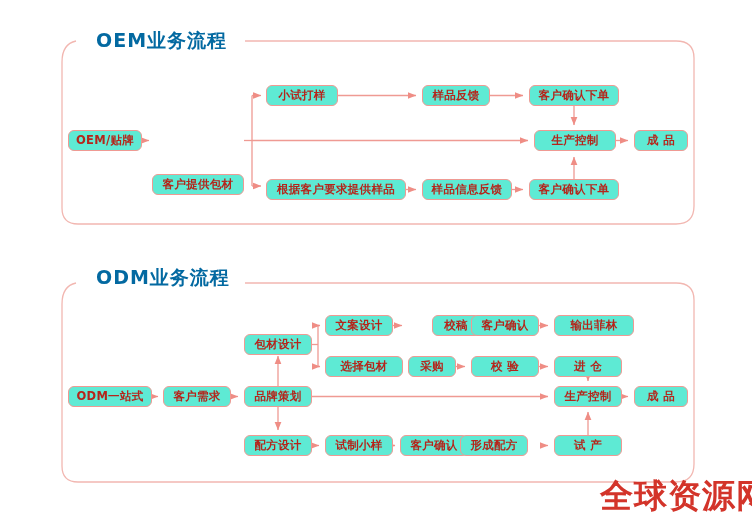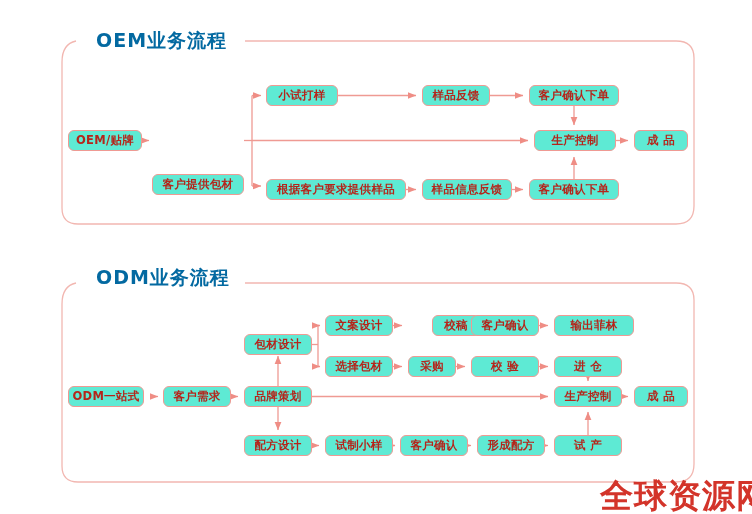--- a/index.html
+++ b/index.html
@@ -146,35 +146,35 @@
   <div class="node" style="left:152px; top:130px; width:92px;margin-top:44px;">客户提供包材</div>
   <div class="node" style="left:266px; top:85px;  width:72px;">小试打样</div>
   <div class="node" style="left:422px; top:85px;  width:68px;">样品反馈</div>
   <div class="node" style="left:529px; top:85px;  width:90px;">客户确认下单</div>
   <div class="node" style="left:534px; top:130px; width:82px;">生产控制</div>
   <div class="node" style="left:634px; top:130px; width:54px;">成  品</div>
   <div class="node" style="left:422px; top:179px; width:90px;">样品信息反馈</div>
   <div class="node" style="left:266px; top:179px; width:140px;">根据客户要求提供样品</div>
   <div class="node" style="left:529px; top:179px; width:90px;">客户确认下单</div>
 
-  <div class="node" style="left:68px;  top:386px; width:76px;">ODM一站式</div>
+  <div class="node" style="left:68px;  top:386px; width:84px;">ODM一站式</div>
   <div class="node" style="left:163px; top:386px; width:68px;">客户需求</div>
   <div class="node" style="left:244px; top:386px; width:68px;">品牌策划</div>
   <div class="node" style="left:244px; top:334px; width:68px;">包材设计</div>
   <div class="node" style="left:325px; top:315px; width:68px;">文案设计</div>
   <div class="node" style="left:408px; top:315px; width:48px;margin-left:24px;">校稿</div>
   <div class="node" style="left:471px; top:315px; width:68px;">客户确认</div>
   <div class="node" style="left:554px; top:315px; width:80px;">输出菲林</div>
-  <div class="node" style="left:325px; top:356px; width:68px;">选择包材</div>
+  <div class="node" style="left:325px; top:356px; width:78px;">选择包材</div>
   <div class="node" style="left:408px; top:356px; width:48px;">采购</div>
   <div class="node" style="left:471px; top:356px; width:68px;">校  验</div>
   <div class="node" style="left:554px; top:356px; width:68px;">进  仓</div>
   <div class="node" style="left:554px; top:386px; width:68px;">生产控制</div>
   <div class="node" style="left:634px; top:386px; width:54px;">成  品</div>
   <div class="node" style="left:244px; top:435px; width:68px;">配方设计</div>
   <div class="node" style="left:325px; top:435px; width:68px;">试制小样</div>
   <div class="node" style="left:400px; top:435px; width:68px;">客户确认</div>
-  <div class="node" style="left:477px; top:435px; width:68px;">形成配方</div>
+  <div class="node" style="left:460px; top:435px; width:68px;">形成配方</div>
   <div class="node" style="left:554px; top:435px; width:68px;">试  产</div>
 
   <div class="watermark" style="left:600px; top:474px;">全球资源网</div>
 
 </div>
 
 </body></html>

